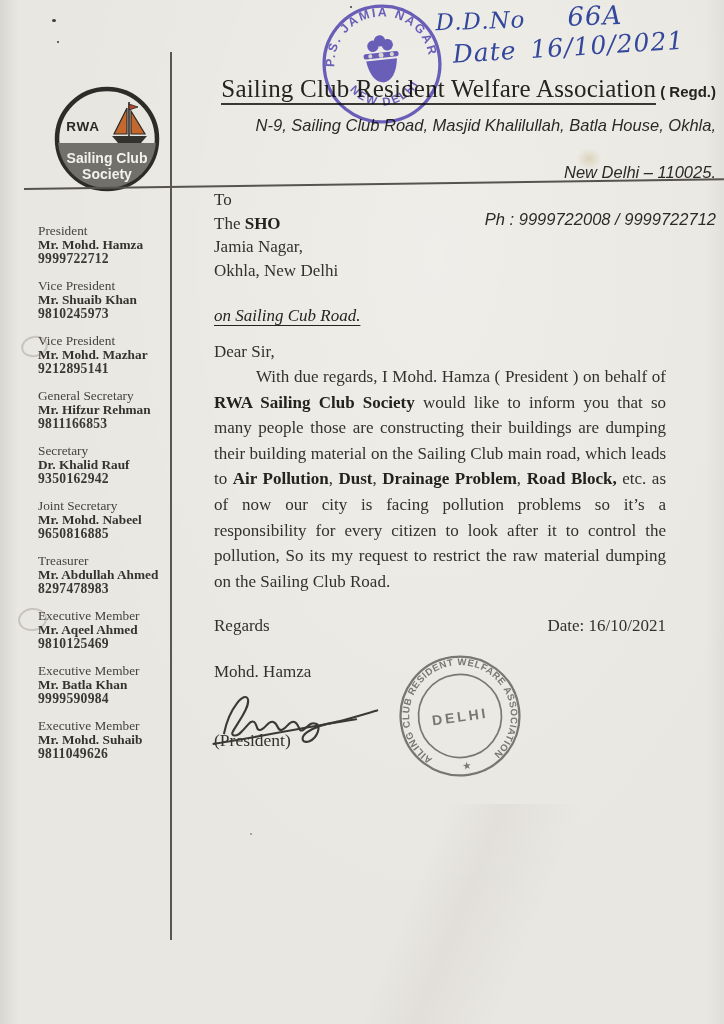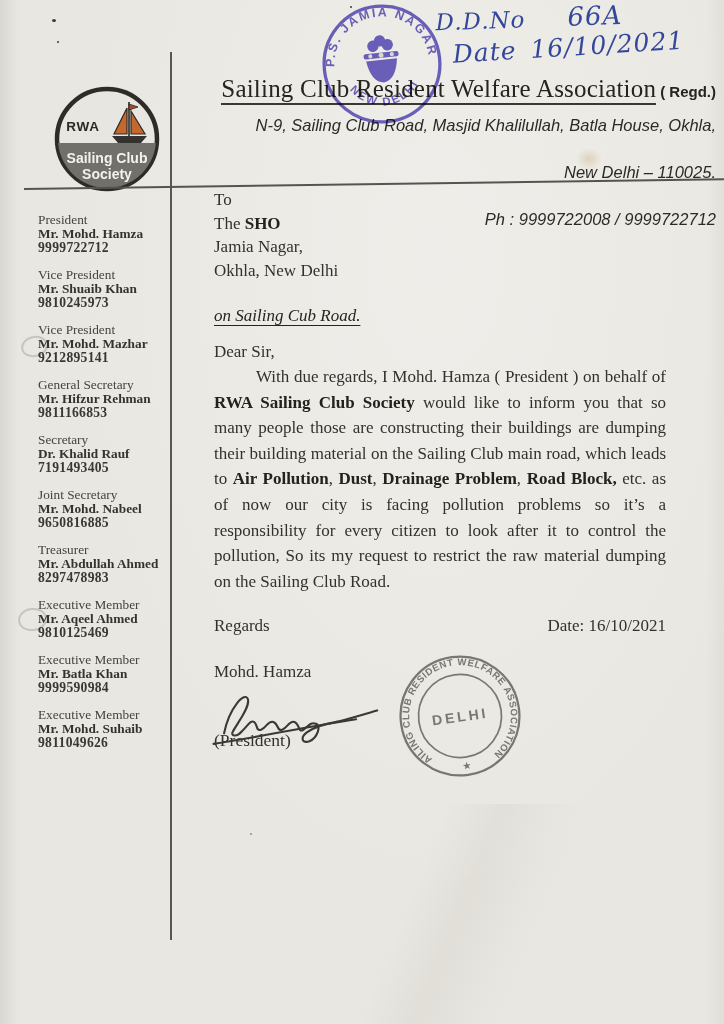--- a/index.html
+++ b/index.html
@@ -35,21 +35,21 @@
   .hn-row1 .hn-val{margin-left:42px; font-size:26px;}
   .hn-row2{font-size:25px; margin-left:16px; margin-top:1px; transform:rotate(-1.5deg); letter-spacing:1px;}
   .hn-row2 .hn-val{margin-left:14px;}
   
   .rule-h{position:absolute; left:24px; top:188px; width:700px; height:1.7px; background:#57544e;
     transform:rotate(-0.8deg); transform-origin:left center; z-index:3;}
   .rule-v{position:absolute; left:170px; top:52px; width:1.7px; height:888px; background:#5a5751; z-index:3;}
   
   .sidebar{position:absolute; left:38px; top:213px; width:134px; z-index:2;}
   .officer{margin-bottom:13px;}
-  .o-title{font-size:13.3px; line-height:14px; color:#454340;}
+  .o-title{font-size:13.3px; line-height:14px; color:#454340;margin-top:11px;}
   .o-name{font-size:13.3px; line-height:14px; color:#35332f; font-weight:700;}
   .o-phone{font-size:13.6px; line-height:14px; color:#3a3834; font-weight:700; letter-spacing:0.3px;}
   
   .letter{position:absolute; left:214px; top:188px; width:452px; z-index:2; font-size:17px; color:#33312d;font-family:Liberation Serif, serif;}
   .l-line{line-height:23.5px;}
   .bold{font-weight:700; color:#24221e;}
   .subject{margin-top:21px; line-height:26.5px;}
   .sub-ital{font-style:italic; text-decoration:underline; text-underline-offset:4px;
     text-decoration-thickness:1.4px; color:#26241f;}
   .salutation{margin-top:9px; line-height:25.5px;}
@@ -155,21 +155,21 @@
         <div class="o-phone">9212895141</div>
       </div>
     <div class="officer">
         <div class="o-title">General Secretary</div>
         <div class="o-name">Mr. Hifzur Rehman</div>
         <div class="o-phone">9811166853</div>
       </div>
     <div class="officer">
         <div class="o-title">Secretary</div>
         <div class="o-name">Dr. Khalid Rauf</div>
-        <div class="o-phone">7191493405</div>
+        <div class="o-phone">9350162942</div>
       </div>
     <div class="officer">
         <div class="o-title">Joint Secretary</div>
         <div class="o-name">Mr. Mohd. Nabeel</div>
         <div class="o-phone">9650816885</div>
       </div>
     <div class="officer">
         <div class="o-title">Treasurer</div>
         <div class="o-name">Mr. Abdullah Ahmed</div>
         <div class="o-phone">8297478983</div>

